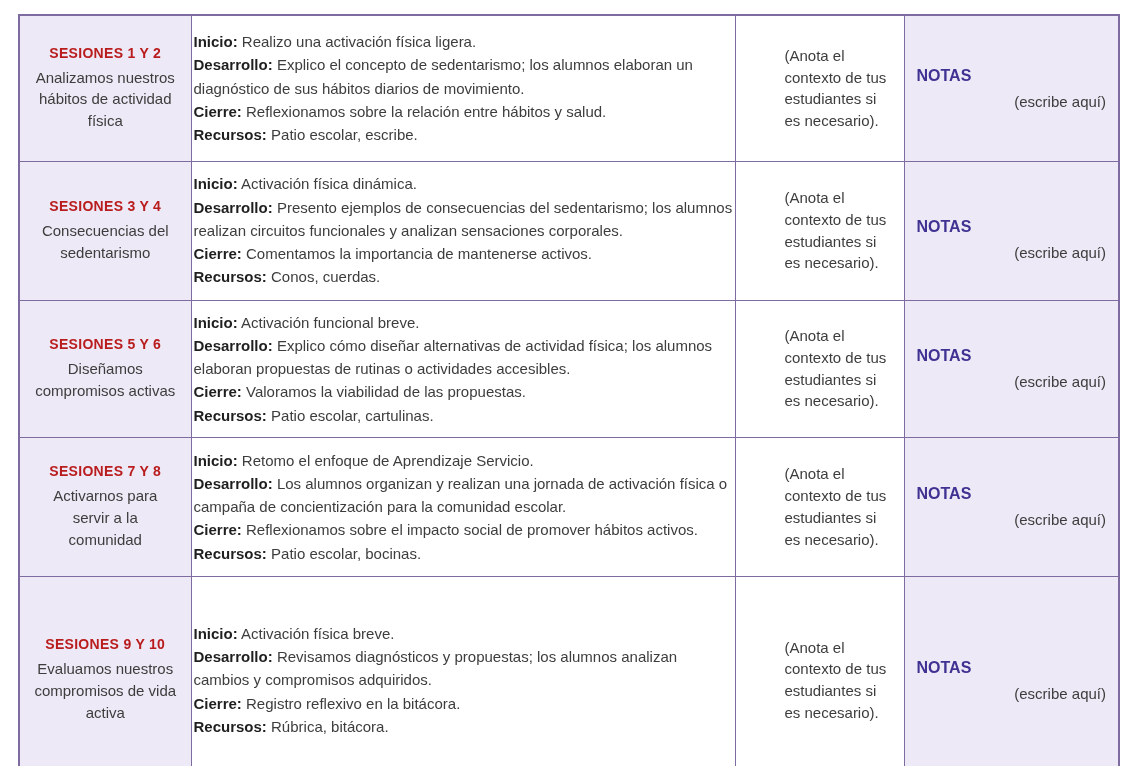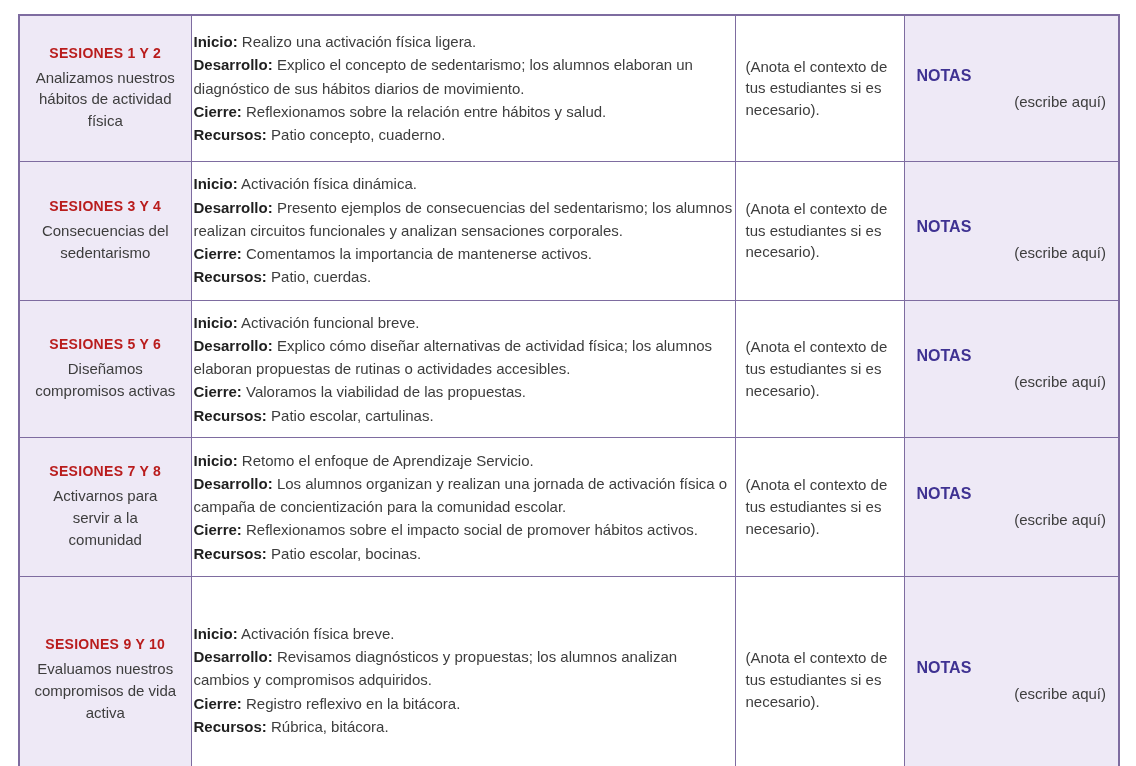--- a/index.html
+++ b/index.html
@@ -64,20 +64,21 @@
   
   td.context-cell {
     background: #ffffff;
     vertical-align: top;
     padding: 8px 10px;
   }
   .context-note {
     font-size: 15px;
     line-height: 1.45;
     color: #3d3d3d;
+    margin-left: 39px;
   }
   
   td.notes-cell {
     background: #eee9f6;
     vertical-align: top;
     padding: 16px 12px;
     cursor: text;
   }
   tr.r2 td.notes-cell { padding-top: 34px; }
   .notes-title {
@@ -107,41 +108,41 @@
 
       <tr class="r1" style="height:146px">
         <td class="session-cell">
           <div class="session-title">SESIONES 1 Y 2</div>
           <div class="session-subtitle">Analizamos nuestros hábitos de actividad física</div>
         </td>
         <td class="activities-cell">
           <div class="activity-line"><span class="activity-label">Inicio:</span> <span>Realizo una activación física ligera.</span></div>
           <div class="activity-line"><span class="activity-label">Desarrollo:</span> <span>Explico el concepto de sedentarismo; los alumnos elaboran un diagnóstico de sus hábitos diarios de movimiento.</span></div>
           <div class="activity-line"><span class="activity-label">Cierre:</span> <span>Reflexionamos sobre la relación entre hábitos y salud.</span></div>
-          <div class="activity-line"><span class="activity-label">Recursos:</span> <span>Patio concepto, cuaderno.</span></div>
+          <div class="activity-line"><span class="activity-label">Recursos:</span> <span>Patio escolar, escribe.</span></div>
         </td>
         <td class="context-cell">
           <div class="context-note">(Anota el contexto de tus estudiantes si es necesario).</div>
         </td>
         <td class="notes-cell">
           <div class="notes-title">NOTAS</div>
           <div class="notes-placeholder">(escribe aquí)</div>
         </td>
       </tr>
 
       <tr class="r2" style="height:139px">
         <td class="session-cell">
           <div class="session-title">SESIONES 3 Y 4</div>
           <div class="session-subtitle">Consecuencias del sedentarismo</div>
         </td>
         <td class="activities-cell">
           <div class="activity-line"><span class="activity-label">Inicio:</span> <span>Activación física dinámica.</span></div>
           <div class="activity-line"><span class="activity-label">Desarrollo:</span> <span>Presento ejemplos de consecuencias del sedentarismo; los alumnos realizan circuitos funcionales y analizan sensaciones corporales.</span></div>
           <div class="activity-line"><span class="activity-label">Cierre:</span> <span>Comentamos la importancia de mantenerse activos.</span></div>
-          <div class="activity-line"><span class="activity-label">Recursos:</span> <span>Patio, cuerdas.</span></div>
+          <div class="activity-line"><span class="activity-label">Recursos:</span> <span>Conos, cuerdas.</span></div>
         </td>
         <td class="context-cell">
           <div class="context-note">(Anota el contexto de tus estudiantes si es necesario).</div>
         </td>
         <td class="notes-cell">
           <div class="notes-title">NOTAS</div>
           <div class="notes-placeholder">(escribe aquí)</div>
         </td>
       </tr>
 

